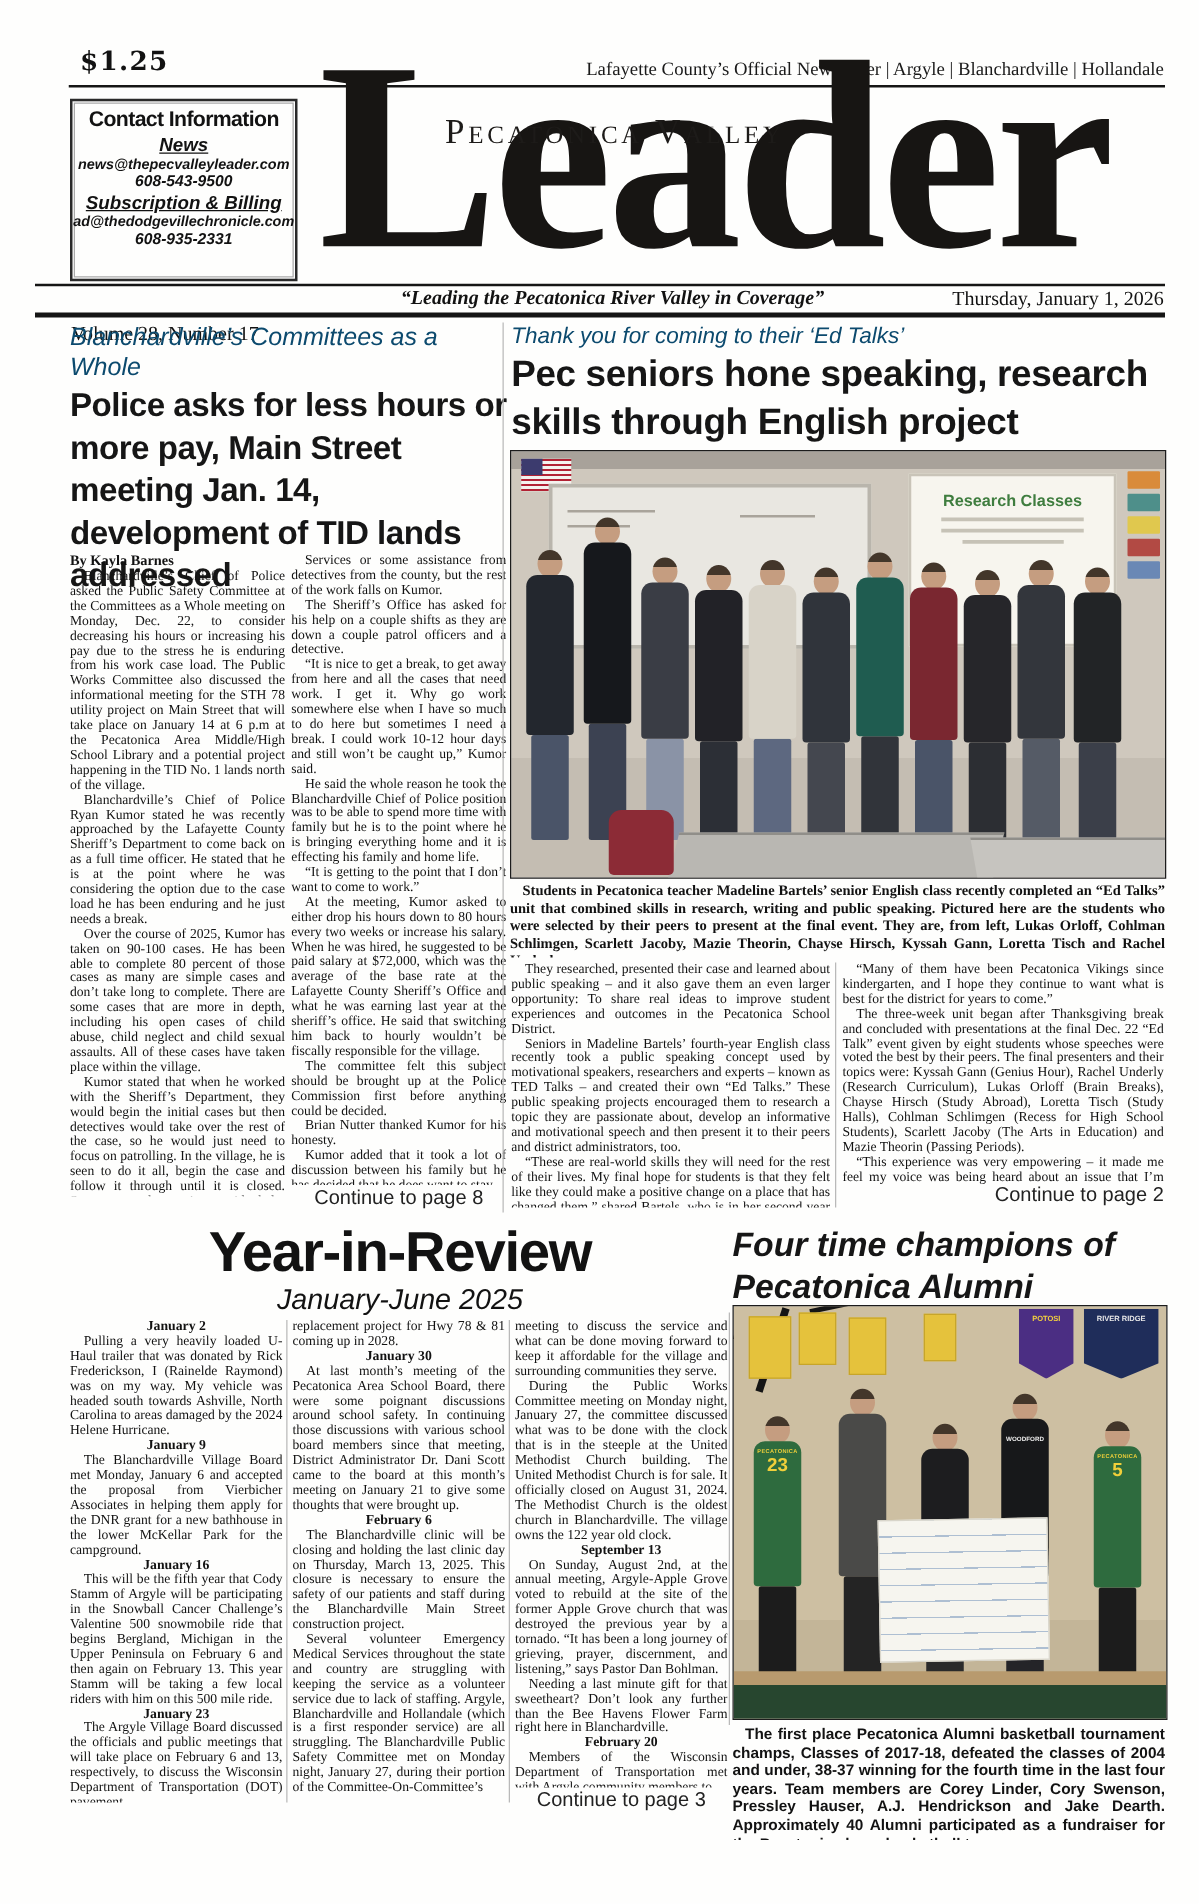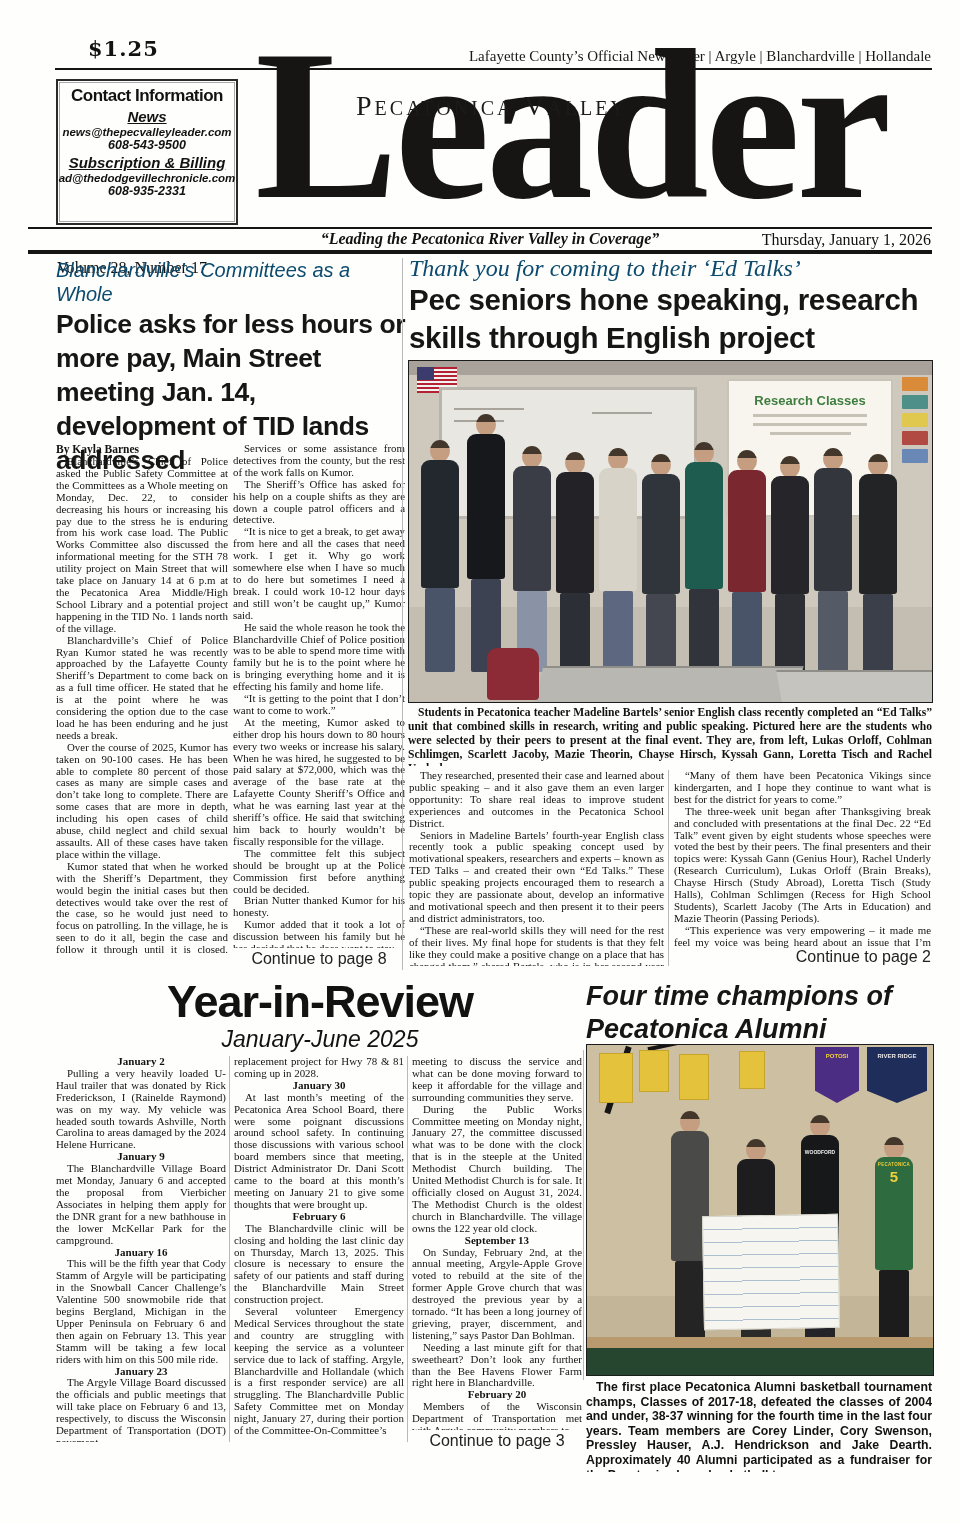--- a/index.html
+++ b/index.html
@@ -1,20 +1,20 @@
 <!DOCTYPE html>
 <html><head>
 <meta charset="utf-8">
 <style>
   html,body{margin:0;padding:0;background:#ffffff;}
   .page{position:relative;width:959px;height:1523px;background:#fefefd;color:#121212;
         font-family:"Liberation Serif", serif;overflow:hidden;}
 
   
-  .price{position:absolute;left:64px;top:36px;font:bold 21px "DejaVu Serif",serif;letter-spacing:1px;margin-left:24px;}
+  .price{position:absolute;left:64px;top:36px;font:bold 21px "DejaVu Serif",serif;letter-spacing:1px;}
   .top-banner{position:absolute;right:28px;top:48px;font:15px "Liberation Serif",serif;color:#1a1a1a;}
   .rule{position:absolute;background:#151515;}
   .rule-top{left:55px;top:68px;width:877px;height:2px;}
   .rule-mid{left:28px;top:227px;width:904px;height:2px;}
   .rule-thick{left:28px;top:250px;width:904px;height:4px;}
 
   .contact-box{position:absolute;left:56px;top:79px;width:182px;height:146px;border:2px solid #2a2a2a;
                box-shadow:inset 0 0 0 1px #fff, inset 0 0 0 2px #aaa;
                text-align:center;font-family:"Liberation Sans",sans-serif;padding-top:5px;box-sizing:border-box;}
   .cb-title{font-weight:bold;font-size:17px;letter-spacing:-0.5px;}
@@ -38,21 +38,21 @@
   .byline{font-weight:bold;font-size:11.5px;margin:0 0 1px 0;}
   .bp{margin:0;text-indent:11px;text-align:justify;font-size:10.9px;line-height:11.9px;}
   .colbox{position:absolute;overflow:hidden;}
   .continue{position:absolute;font:16px "Liberation Sans",sans-serif;color:#222;text-align:center;}
   .vline{position:absolute;width:1px;background:#b9b9b9;}
 
   
   .pa-kicker{position:absolute;left:56px;top:258px;width:350px;font-size:20px;line-height:24px;}
   .pa-headline{position:absolute;left:56px;top:307px;width:352px;font-size:26.5px;line-height:34px;letter-spacing:-0.4px;}
   
-  .ed-kicker{position:absolute;left:409px;top:256px;width:520px;font-size:24px;line-height:24px;font-family:Liberation Serif, serif;}
+  .ed-kicker{position:absolute;left:409px;top:256px;width:520px;font-size:18px;line-height:24px;}
   .ed-headline{position:absolute;left:409px;top:281px;width:526px;font-size:29.5px;line-height:38px;letter-spacing:-0.3px;}
 
   .caption-serif{position:absolute;font:bold 11.6px/13.9px "Liberation Serif",serif;text-align:justify;text-indent:10px;}
   .caption-sans{position:absolute;font:bold 12.3px/14.6px "Liberation Sans",sans-serif;text-align:justify;text-indent:10px;}
 
   
   .yir-title{position:absolute;left:55px;top:976px;width:530px;text-align:center;
              font:bold 45px "Liberation Sans",sans-serif;letter-spacing:-1px;}
   .yir-sub{position:absolute;left:55px;top:1026px;width:530px;text-align:center;
            font:italic 23px "Liberation Sans",sans-serif;}
@@ -274,21 +274,21 @@
       <p class="bp">At last month’s meeting of the Pecatonica Area School Board, there were some poignant discussions around school safety. In continuing those discussions with various school board members since that meeting, District Administrator Dr. Dani Scott came to the board at this month’s meeting on January 21 to give some thoughts that were brought up.</p>
       <h4 class="yr-date">February 6</h4>
       <p class="bp">The Blanchardville clinic will be closing and holding the last clinic day on Thursday, March 13, 2025. This closure is necessary to ensure the safety of our patients and staff during the Blanchardville Main Street construction project.</p>
       <p class="bp">Several volunteer Emergency Medical Services throughout the state and country are struggling with keeping the service as a volunteer service due to lack of staffing. Argyle, Blanchardville and Hollandale (which is a first responder service) are all struggling. The Blanchardville Public Safety Committee met on Monday night, January 27, during their portion of the Committee-On-Committee’s</p>
     </div>
     <div class="vline" style="left:407px;top:1056px;height:386px;"></div>
     <div class="colbox" style="left:412px;top:1056px;width:170px;height:374px;">
       <p class="bp" style="text-indent:0;">meeting to discuss the service and what can be done moving forward to keep it affordable for the village and surrounding communities they serve.</p>
       <p class="bp">During the Public Works Committee meeting on Monday night, January 27, the committee discussed what was to be done with the clock that is in the steeple at the United Methodist Church building. The United Methodist Church is for sale. It officially closed on August 31, 2024. The Methodist Church is the oldest church in Blanchardville. The village owns the 122 year old clock.</p>
       <h4 class="yr-date">September 13</h4>
-      <p class="bp">On Sunday, February 2nd, at the annual meeting, Argyle-Apple Grove voted to rebuild at the site of the former Apple Grove church that was destroyed the previous year by a tornado. “It has been a long journey of grieving, prayer, discernment, and listening,” says Pastor Dan Bohlman.</p>
+      <p class="bp">On Sunday, August 2nd, at the annual meeting, Argyle-Apple Grove voted to rebuild at the site of the former Apple Grove church that was destroyed the previous year by a tornado. “It has been a long journey of grieving, prayer, discernment, and listening,” says Pastor Dan Bohlman.</p>
       <p class="bp">Needing a last minute gift for that sweetheart? Don’t look any further than the Bee Havens Flower Farm right here in Blanchardville.</p>
       <h4 class="yr-date">February 20</h4>
       <p class="bp">Members of the Wisconsin Department of Transportation met with Argyle community members to</p>
     </div>
     <div class="continue" style="left:412px;top:1432px;width:170px;">Continue to page 3</div>
   </div>
 
   <div class="vline" style="left:583px;top:1050px;height:330px;"></div>
 
   <div>
@@ -297,20 +297,28 @@
     <div class="photo al-photo">
       <div class="hoop-bar" style="left:28px;top:0;width:6px;height:70px;transform:rotate(18deg);"></div>
       <div class="hoop-bar" style="left:60px;top:-6px;width:80px;height:4px;transform:rotate(-12deg);"></div>
       <div class="poster-y" style="left:12px;top:8px;width:32px;height:48px;"></div>
       <div class="poster-y" style="left:52px;top:5px;width:28px;height:40px;"></div>
       <div class="poster-y" style="left:92px;top:9px;width:28px;height:44px;"></div>
       <div class="poster-y" style="left:152px;top:6px;width:24px;height:36px;"></div>
       <div class="banner" style="left:228px;top:2px;width:44px;height:56px;background:#4b2e83;"><span>POTOSI</span></div>
       <div class="banner" style="left:280px;top:2px;width:60px;height:56px;background:#1f2d5a;color:#e8e8e8;"><span>RIVER RIDGE</span></div>
 
+      <div class="p-figure" style="left:16px;height:212px;">
+        <div class="head"></div>
+        <div class="torso" style="background:#2e6b3e;">
+          <span class="team">PECATONICA</span>
+          <span class="jersey-num">23</span>
+        </div>
+        <div class="legs" style="background:#1c1c1c;"></div>
+      </div>
       <div class="p-figure" style="left:84px;height:234px;">
         <div class="head"></div>
           <div class="torso" style="background:#4a4a48;"></div>
           <div class="legs" style="background:#242424;"></div>
       </div>
       <div class="p-figure" style="left:150px;height:206px;">
         <div class="head"></div>
           <div class="torso" style="background:#1d1d1f;"></div>
           <div class="legs" style="background:#2a2a2a;"></div>
       </div>

